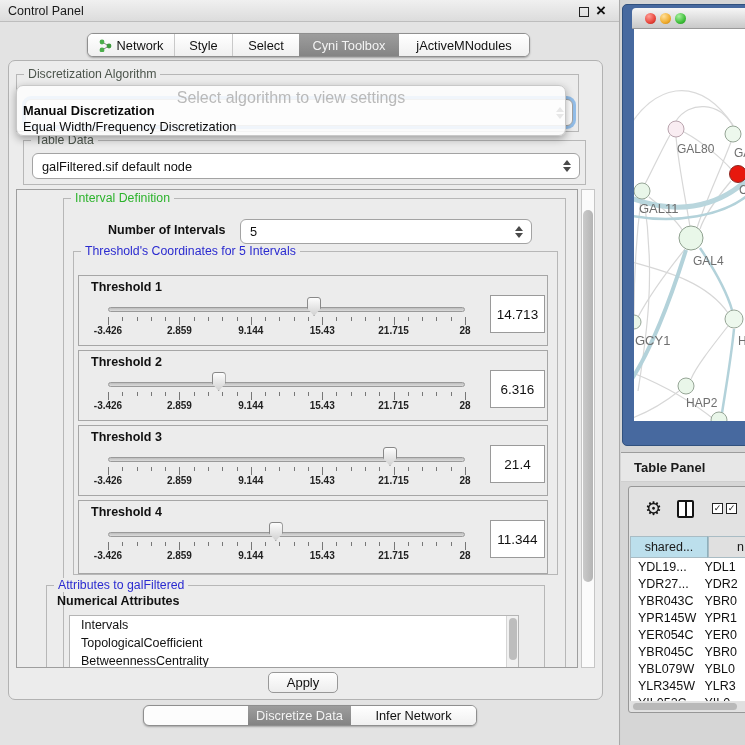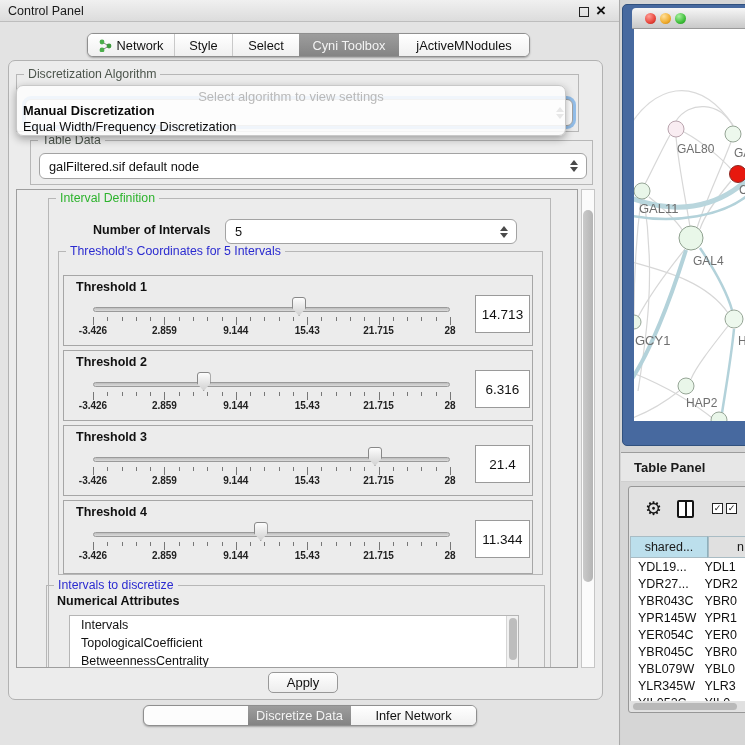--- a/index.html
+++ b/index.html
@@ -30,21 +30,21 @@
   .combo{position:absolute;background:#fff;border:1px solid #a3a3a3;border-radius:6px;font-size:12.8px;color:#111;
          display:flex;align-items:center;padding:0 24px 0 9px;}
   .combo .stepper{position:absolute;right:8px;top:50%;transform:translateY(-50%);display:flex;flex-direction:column;gap:2px;}
   .stepper i{display:block;width:0;height:0;border-left:4px solid transparent;border-right:4px solid transparent;}
   .stepper i.up{border-bottom:5px solid #4a4a4a;}
   .stepper i.dn{border-top:5px solid #4a4a4a;}
   .focusring{box-shadow:0 0 0 3px rgba(98,165,230,.65);}
   
   .popup{position:absolute;left:7px;top:24px;width:550px;height:51px;background:rgba(253,253,253,.88);
          border:1px solid #c8c8c8;border-radius:7px;box-shadow:0 3px 9px rgba(0,0,0,.33);z-index:30;}
-  .popup .hint{position:absolute;left:0;top:3px;width:100%;text-align:center;font-size:13px;color:#b9b9b9;}
+  .popup .hint{position:absolute;left:0;top:3px;width:100%;text-align:center;font-size:16px;color:#b9b9b9;}
   .popup .opt{position:absolute;left:6px;font-size:12.8px;color:#0a0a0a;white-space:nowrap;}
   .popup .opt.b{font-weight:bold;}
   
   .viewport{position:absolute;left:7px;top:128px;width:562px;height:479px;border:1px solid #9e9e9e;background:#ececec;overflow:hidden;}
   .vscroll{position:absolute;left:572px;top:128px;width:14px;height:479px;background:#fbfbfb;border:1px solid #c6c6c6;}
   .vscroll .thumb{position:absolute;left:1px;top:20px;width:10px;height:372px;background:linear-gradient(90deg,#cacaca,#b4b4b4);border-radius:5px;}
   .boldlbl{font-weight:bold;font-size:12.5px;color:#111;white-space:nowrap;}
   
   .thr-row{position:absolute;left:4px;width:470px;height:71px;border:1px solid #a6a6a6;background:#ececec;}
   .thr-row .t-label{position:absolute;left:12px;top:4px;}
@@ -129,40 +129,40 @@
       <div class="fieldbox" style="left:7px;top:13px;width:563px;height:58px;">
         <span class="legend dark">Discretization Algorithm</span>
         <div class="combo focusring" style="left:8px;top:24px;width:548px;height:27px;">
           <span class="stepper">
               <i class="up"></i>
               <i class="dn"></i>
             </span>
         </div>
       </div>
 
-      <div class="fieldbox" style="left:21px;top:79px;width:563px;height:45px;">
+      <div class="fieldbox" style="left:14px;top:79px;width:563px;height:45px;">
         <span class="legend dark">Table Data</span>
         <div class="combo" style="left:8px;top:12px;width:548px;height:26px;">
           <span>galFiltered.sif default node</span>
           <span class="stepper">
               <i class="up"></i>
               <i class="dn"></i>
             </span>
         </div>
       </div>
 
       <div class="popup">
         <div class="hint">Select algorithm to view settings</div>
         <div class="opt b" style="top:17px;">Manual Discretization</div>
         <div class="opt" style="top:33px;">Equal Width/Frequency Discretization</div>
       </div>
 
       <div class="viewport">
 
-        <div class="fieldbox" style="left:31px;top:8px;width:503px;height:480px;">
+        <div class="fieldbox" style="left:46px;top:8px;width:503px;height:480px;">
           <span class="legend green">Interval Definition</span>
           <span class="boldlbl" style="position:absolute;left:44px;top:24px;">Number of Intervals</span>
           <div class="combo" style="left:176px;top:20px;width:292px;height:25px;">
             <span>5</span>
             <span class="stepper">
                 <i class="up"></i>
                 <i class="dn"></i>
               </span>
           </div>
 
@@ -319,21 +319,21 @@
                   <span class="ticklbl" style="left: 286.6px;">21.715</span>
                   <span class="ticklbl" style="left: 358px;">28</span>
                   <div class="thumbp" style="left: 189.788px;"></div>
                   <div class="valbox">11.344</div>
                 </div>
               </div>
           </div>
         </div>
 
         <div class="fieldbox" style="left:29px;top:395px;width:499px;height:110px;">
-          <span class="legend blue">Intervals to discretize</span>
+          <span class="legend blue">Attributes to galFiltered</span>
           <span class="boldlbl" style="position:absolute;left:10px;top:8px;">Numerical Attributes</span>
           <div class="attr-list">
             <div id="attrItems">
                 <div class="attr-item">Intervals</div>
                 <div class="attr-item">TopologicalCoefficient</div>
                 <div class="attr-item">BetweennessCentrality</div>
               </div>
             <div class="attr-scroll">
                 <div class="thumb"></div>
               </div>

